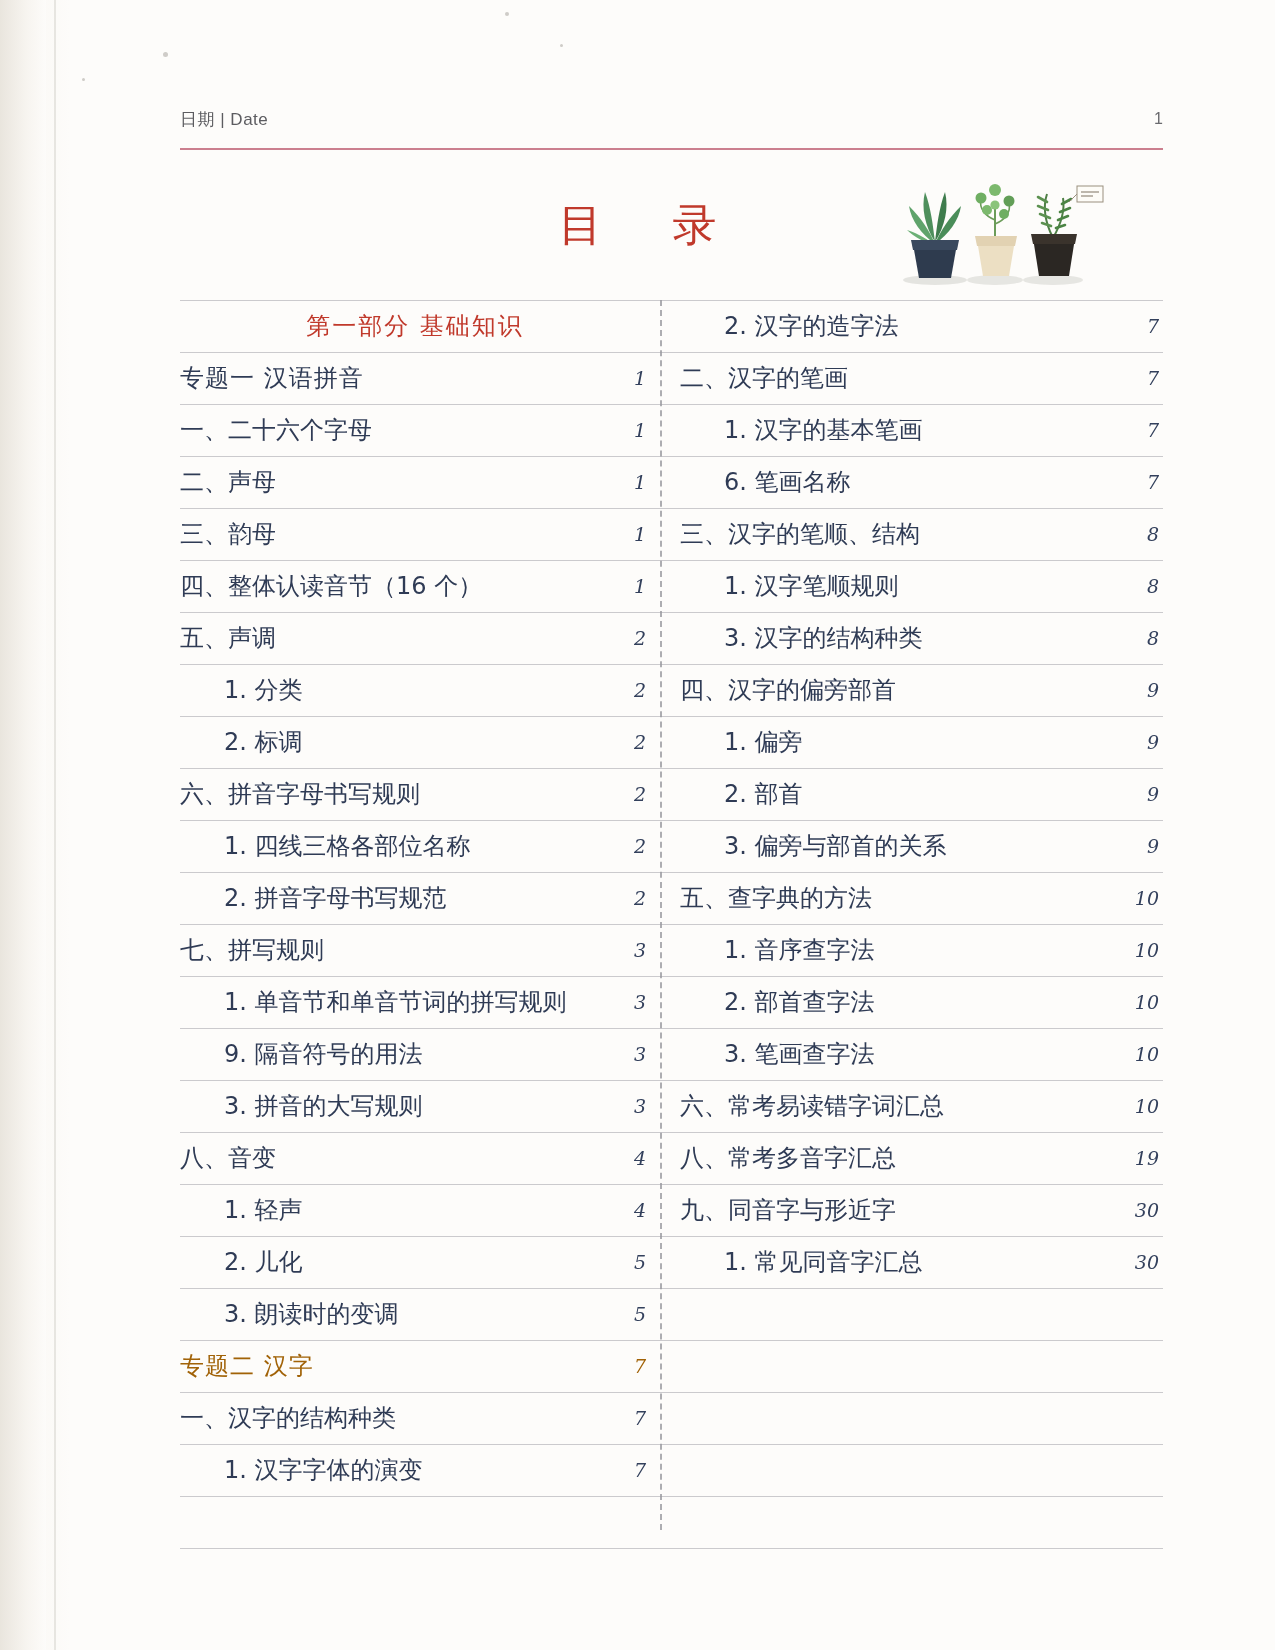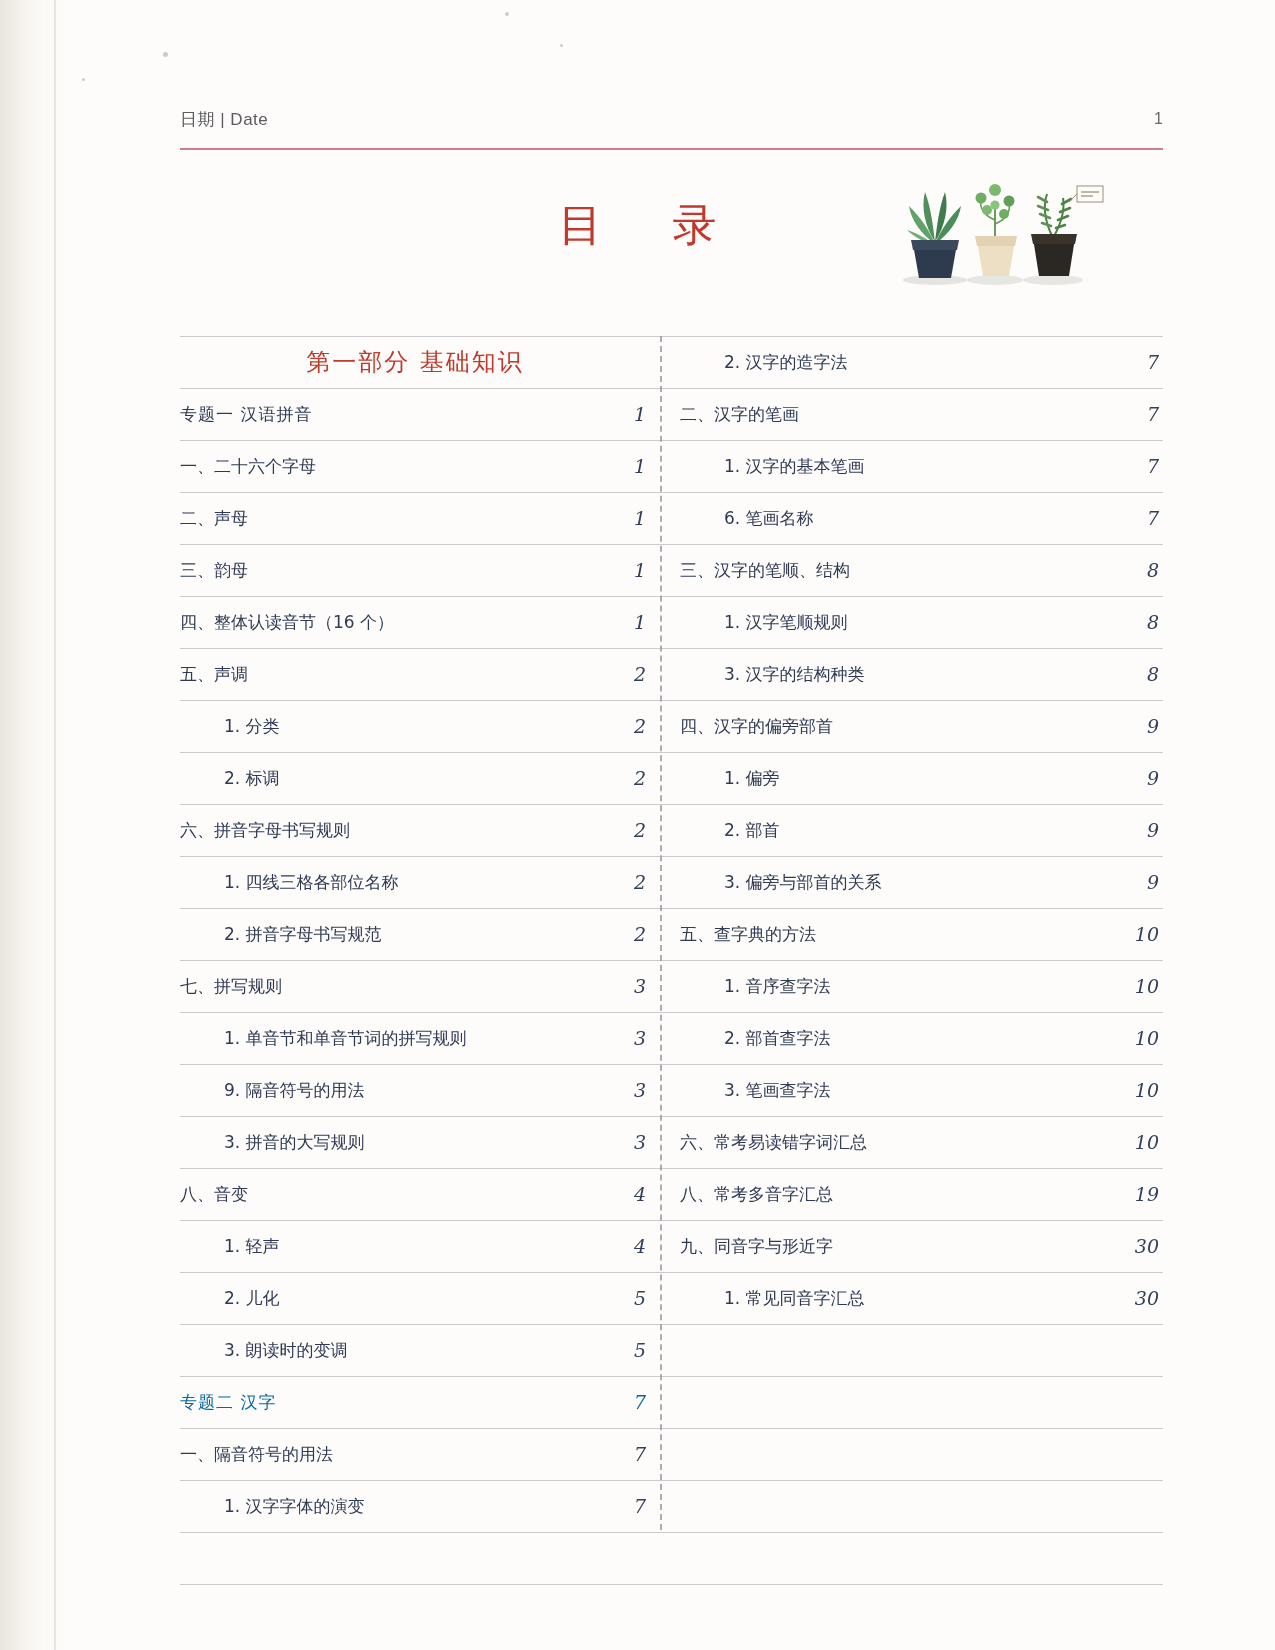--- a/index.html
+++ b/index.html
@@ -96,21 +96,20 @@
     height: 120px;
   }
 
   
   .sheet {
     position: absolute;
     left: 180px;
     right: 112px;
     top: 300px;
     bottom: 120px;
-    margin-top: 36px;
   }
   .rules {
     position: absolute;
     inset: 0;
     pointer-events: none;
   }
   .rule {
     position: absolute;
     left: 0;
     right: 0;
@@ -137,21 +136,21 @@
   .col-right { left: 500px; right: 0; }
 
   .row {
     position: relative;
     height: 52px;
     display: flex;
     align-items: center;
   }
   .entry-text {
     font-family: "DejaVu Sans", sans-serif;
-    font-size: 17px;
+    font-size: 24px;
     color: #2f3b55;
     white-space: nowrap;
   }
   .entry-page {
     position: absolute;
     right: 4px;
     font-family: "DejaVu Serif", serif;
     font-size: 19px;
     font-style: italic;
     color: #33405c;
@@ -160,21 +159,21 @@
   .lvl-1 { padding-left: 44px; }
   .part-heading .entry-text {
     color: #c0392b;
     font-size: 24px;
     letter-spacing: 2px;
   }
   .part-heading { justify-content: center; }
   .topic .entry-text {
     letter-spacing: 1px;
   }
-  .faded .entry-text, .faded .entry-page { color: #0369a1; }
+  .faded .entry-text, .faded .entry-page { color: #a16207; }
 </style>
 </head>
 <body>
 
 <div class="paper"></div>
 <div class="scan-edge-left"></div>
 <div class="scan-fold"></div>
 <div class="speck" style="left:505px;top:12px;width:4px;height:4px;"></div>
 <div class="speck" style="left:163px;top:52px;width:5px;height:5px;"></div>
 <div class="speck" style="left:560px;top:44px;width:3px;height:3px;"></div>
@@ -342,21 +341,21 @@
       </div>
       <div class="row lvl-1">
         <span class="entry-text">3. 朗读时的变调</span>
         <span class="entry-page">5</span>
       </div>
       <div class="row topic lvl-0 faded">
         <span class="entry-text">专题二   汉字</span>
         <span class="entry-page">7</span>
       </div>
       <div class="row lvl-0">
-        <span class="entry-text">一、隔音符号的用法</span>
+        <span class="entry-text">一、汉字的结构种类</span>
         <span class="entry-page">7</span>
       </div>
       <div class="row lvl-1">
         <span class="entry-text">1. 汉字字体的演变</span>
         <span class="entry-page">7</span>
       </div>
     </div>
   <div class="col col-right" id="col-right">
       <div class="row lvl-1">
         <span class="entry-text">2. 汉字的造字法</span>

